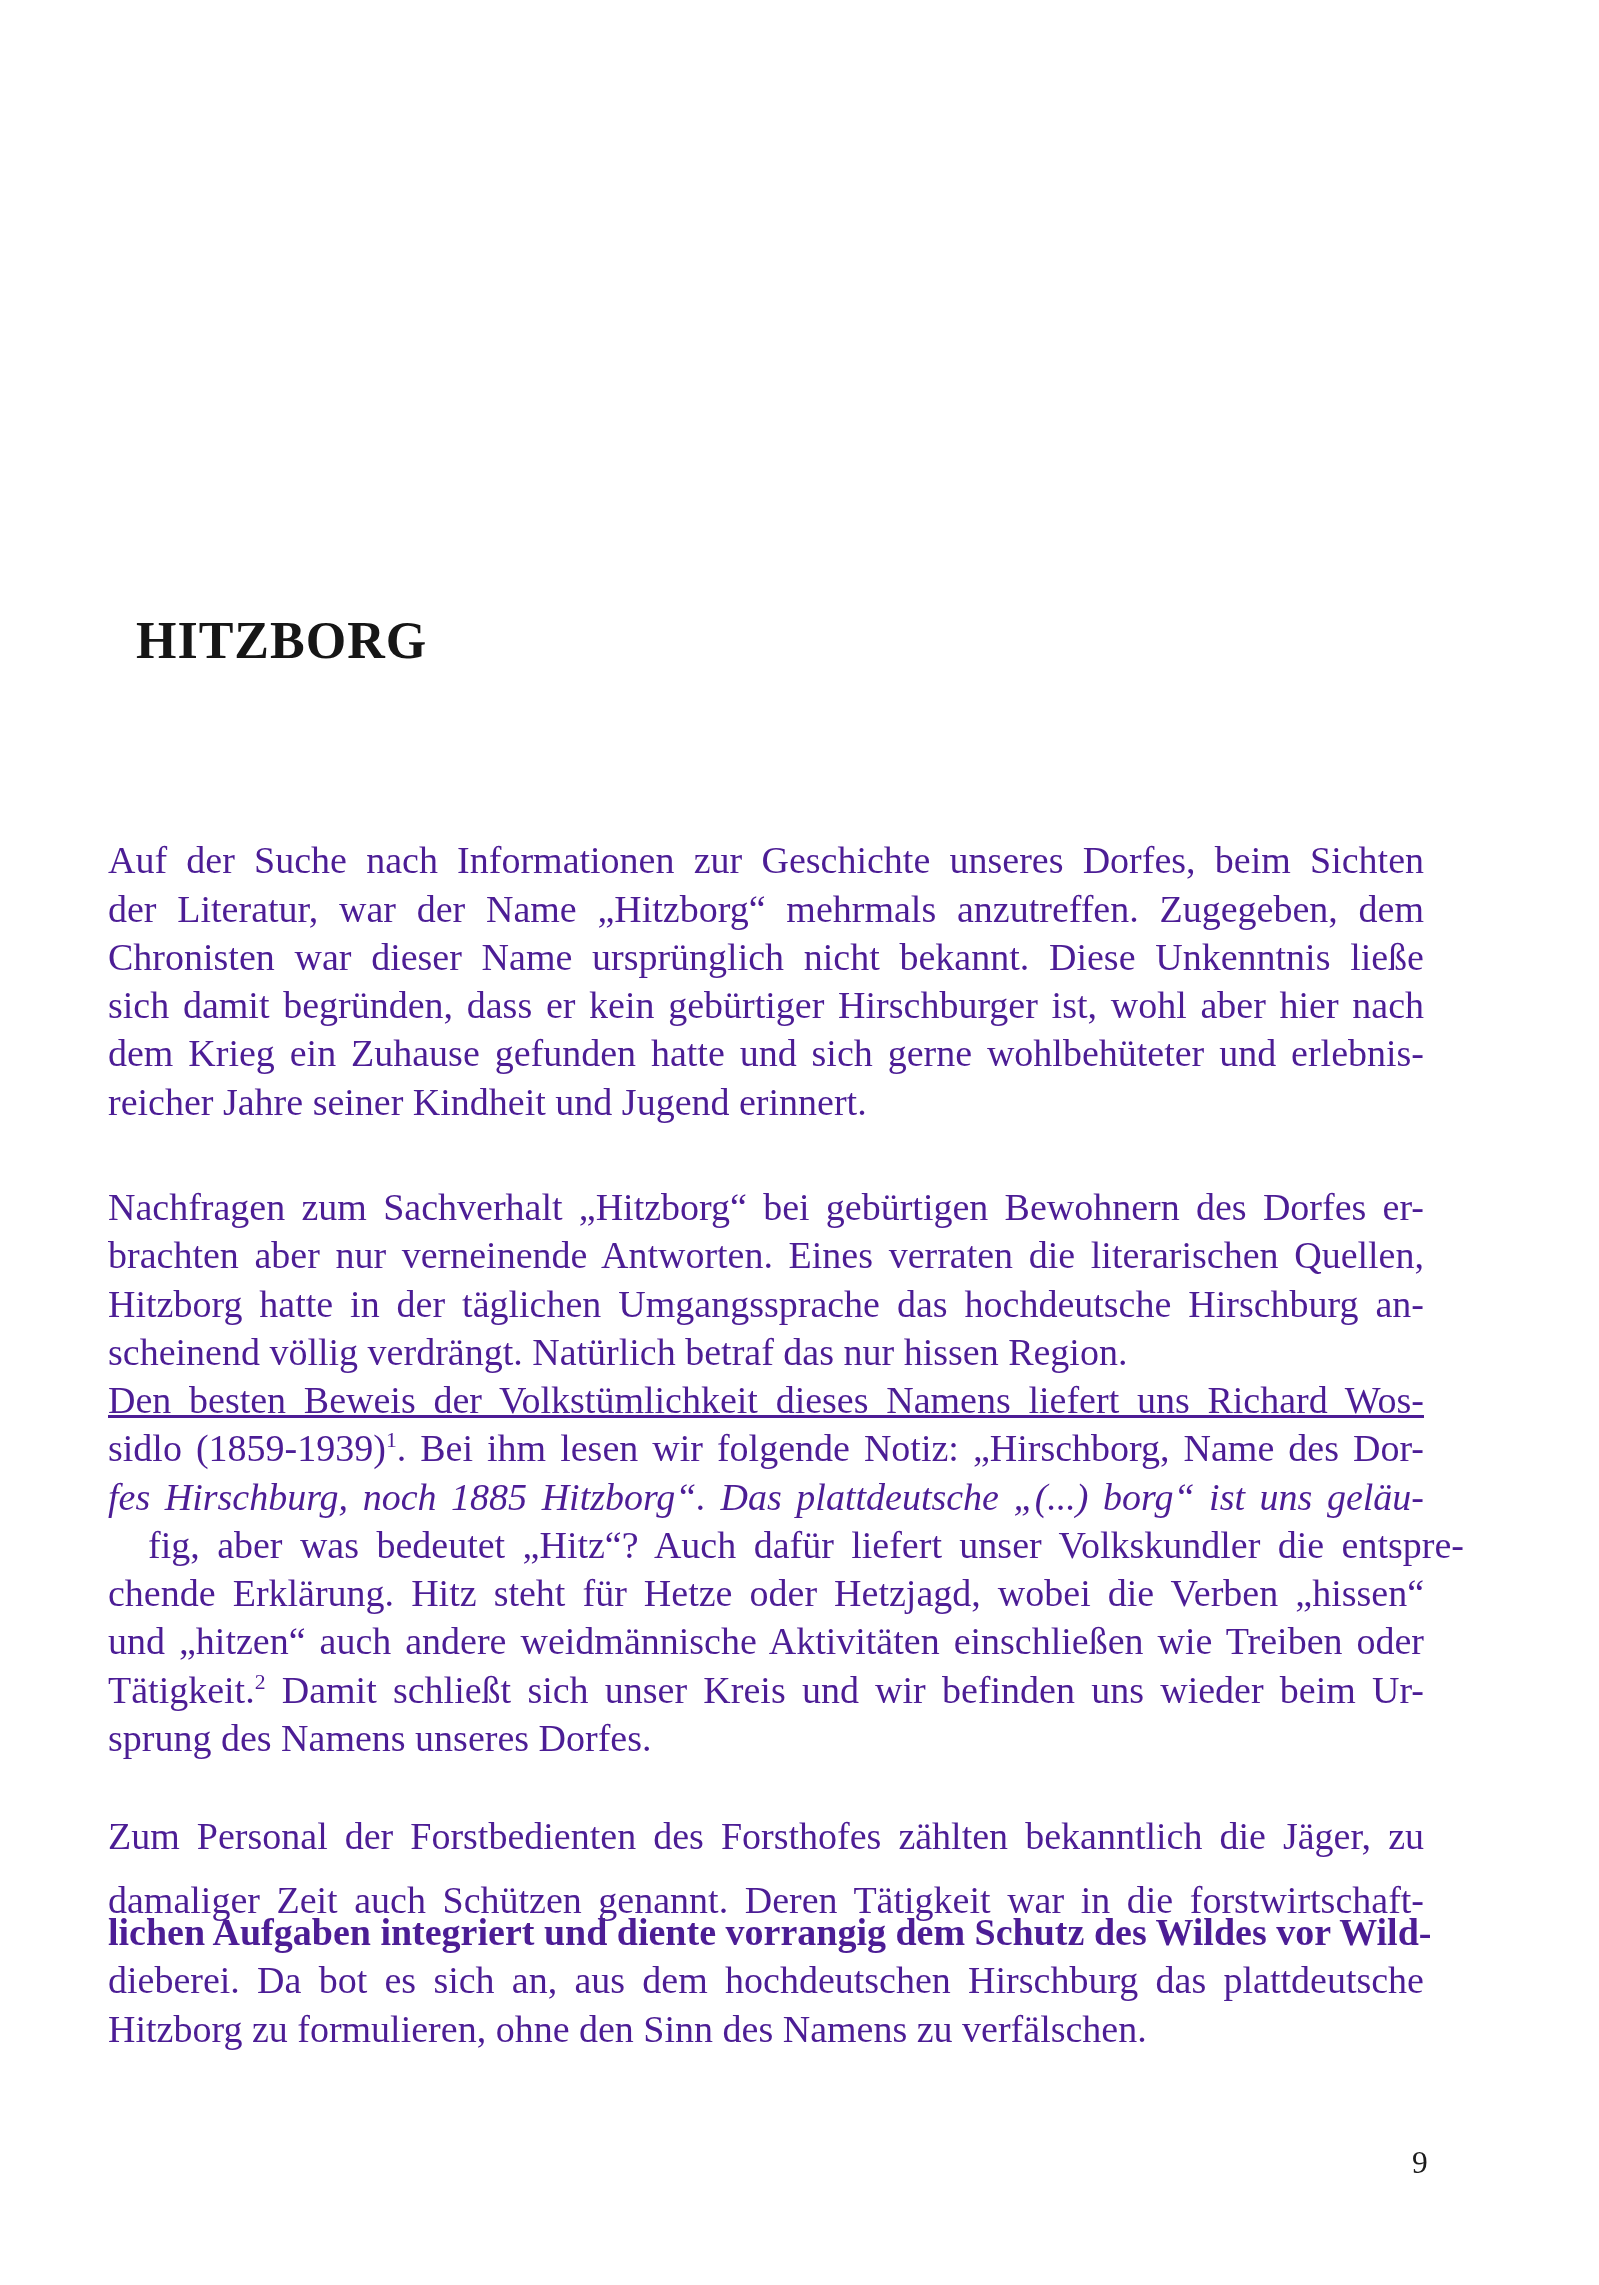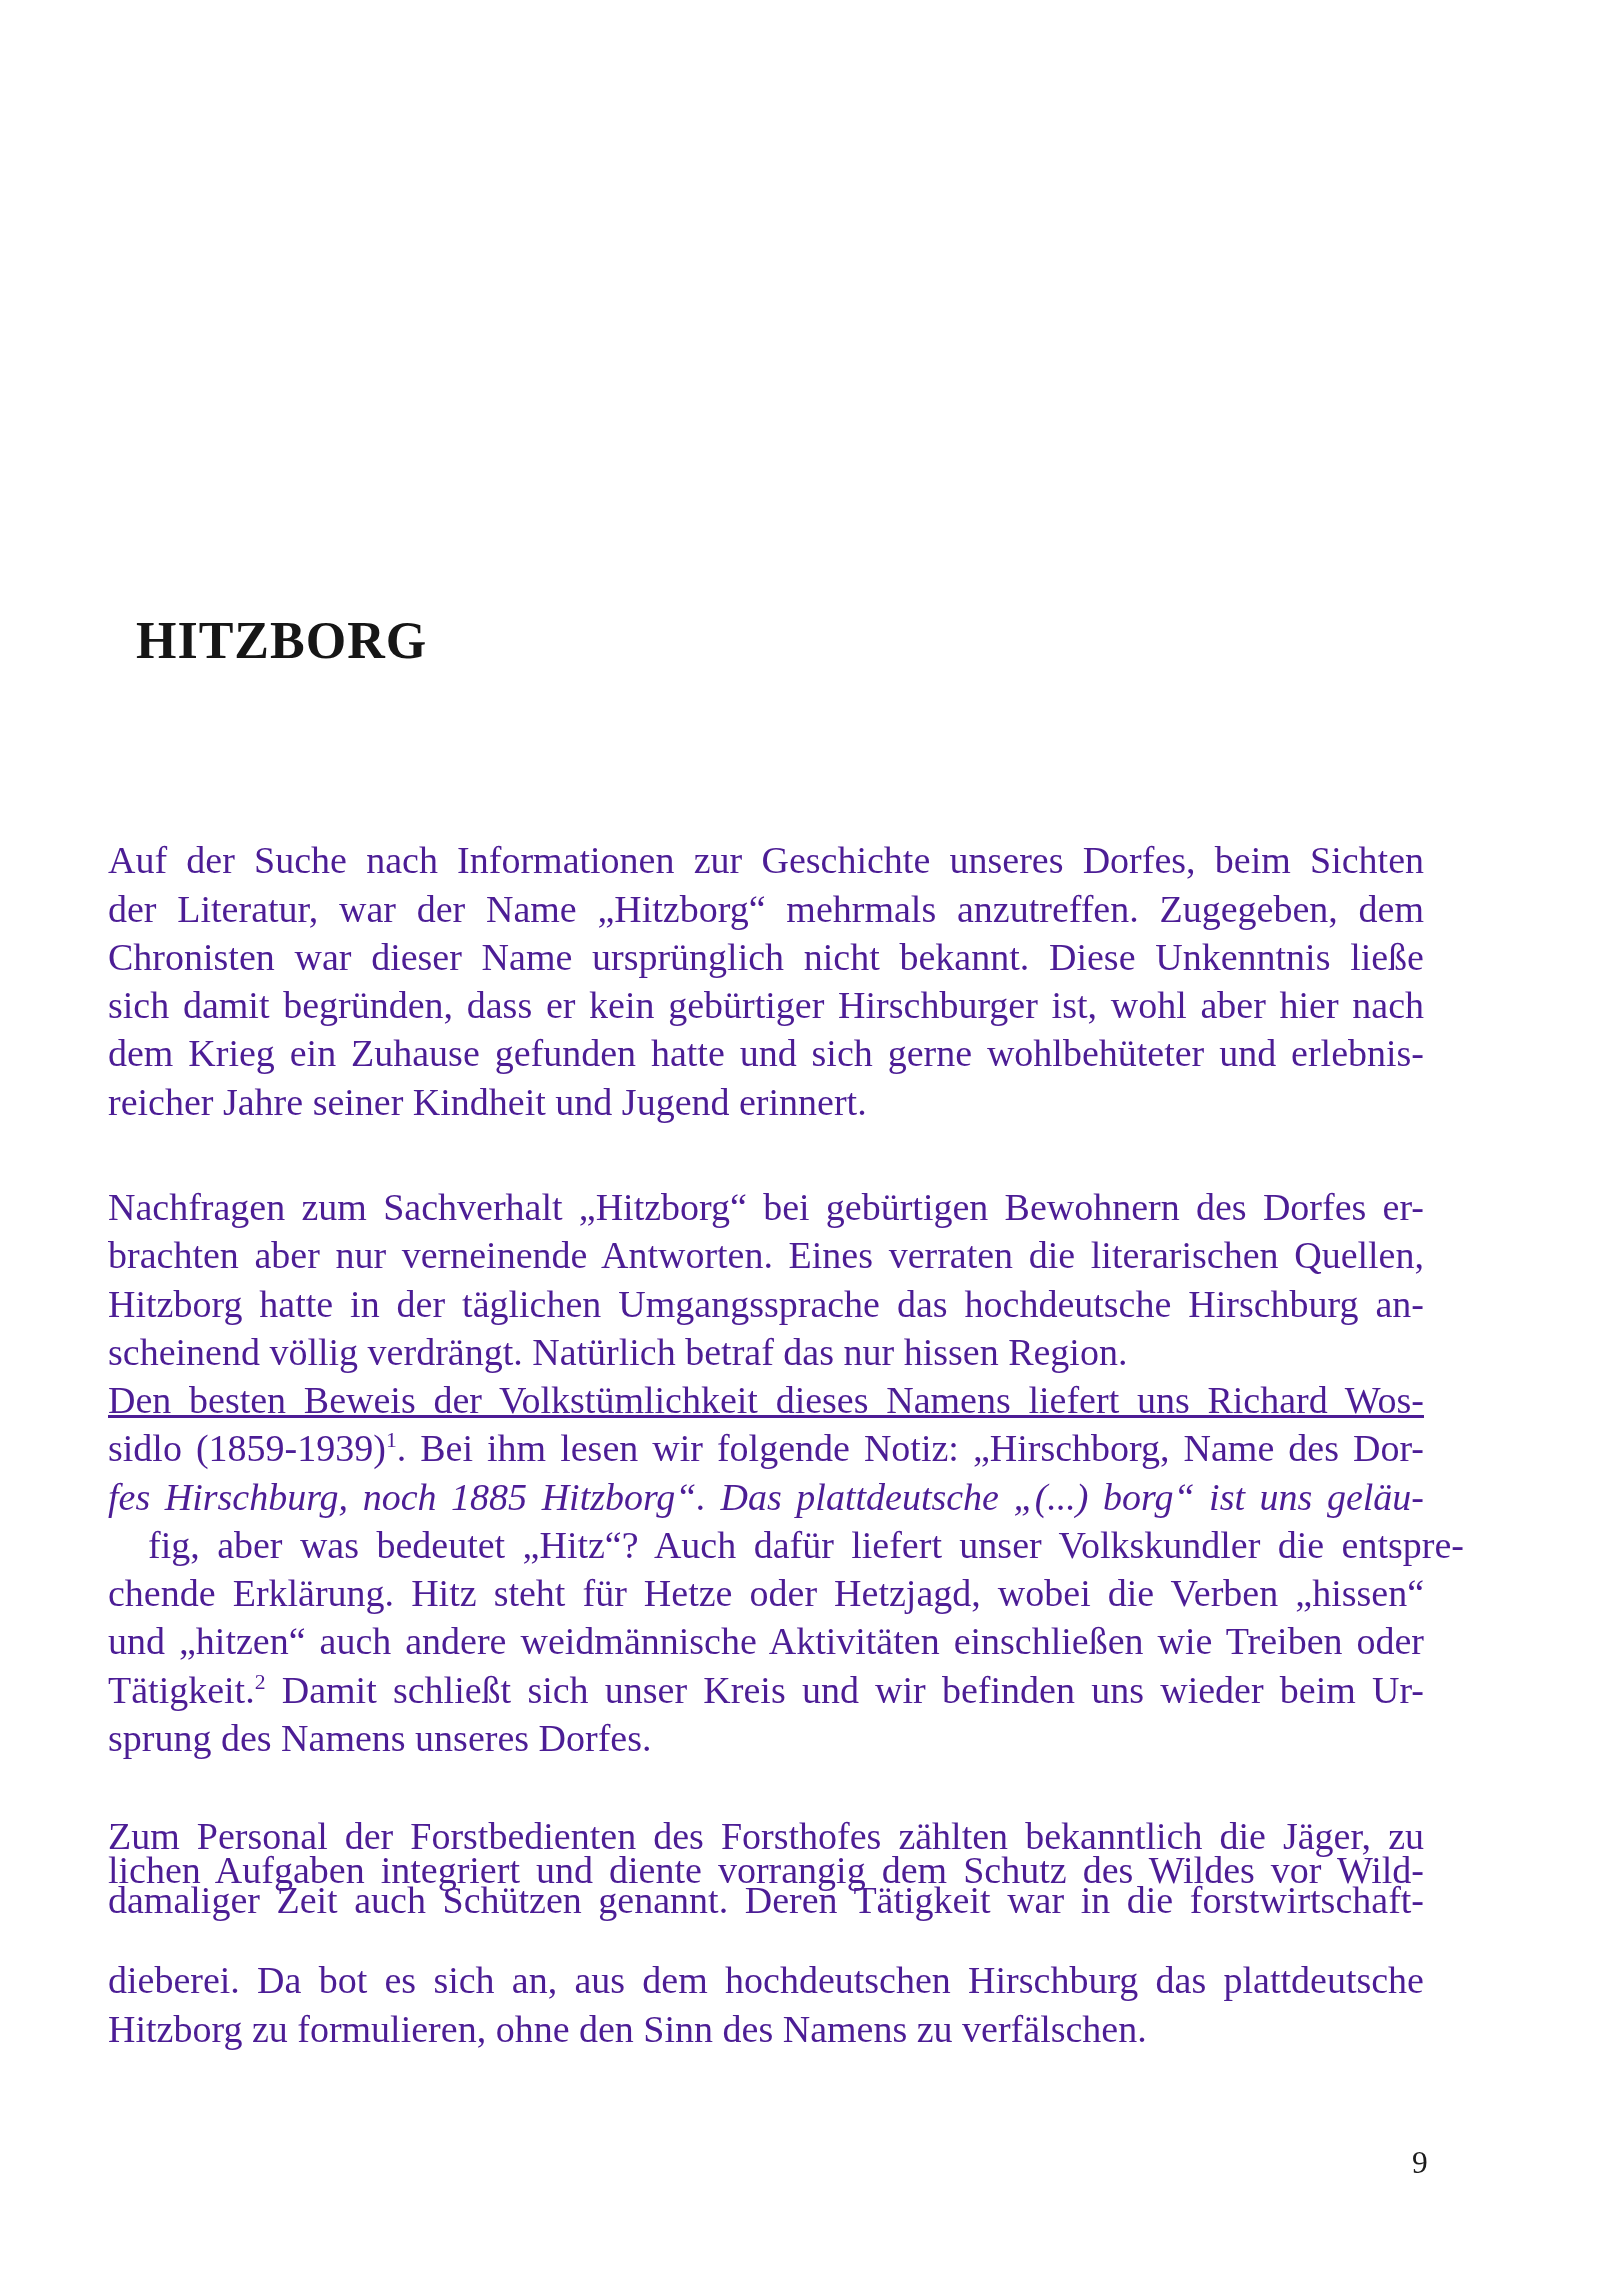--- a/index.html
+++ b/index.html
@@ -97,21 +97,21 @@
       <div class="line" style="top: 1521px; white-space: nowrap; margin-left: 40px;">fig, aber was bedeutet „Hitz“? Auch dafür liefert unser Volkskundler die entspre-</div>
       <div class="line" style="top: 1569px; white-space: nowrap;">chende Erklärung. Hitz steht für Hetze oder Hetzjagd, wobei die Verben „hissen“</div>
       <div class="line" style="top: 1617px; white-space: nowrap;">und „hitzen“ auch andere weidmännische Aktivitäten einschließen wie Treiben oder</div>
       <div class="line" style="top: 1666px; white-space: nowrap;"><span>Tätigkeit.</span><sup>2</sup><span> Damit schließt sich unser Kreis und wir befinden uns wieder beim Ur-</span></div>
       <div class="line last" style="top: 1714px; white-space: nowrap;">sprung des Namens unseres Dorfes.</div>
     </div>
 
     <div>
       <div class="line" style="top: 1812px; white-space: nowrap;">Zum Personal der Forstbedienten des Forsthofes zählten bekanntlich die Jäger, zu</div>
       <div class="line" style="top: 1860px; white-space: nowrap; margin-top: 16px;">damaliger Zeit auch Schützen genannt. Deren Tätigkeit war in die forstwirtschaft-</div>
-      <div class="line" style="top: 1846px; white-space: nowrap;">lichen Aufgaben integriert und diente vorrangig dem Schutz des Wildes vor Wild-</div>
+      <div class="line" style="top: 1908px; white-space: nowrap; font-weight: bold;">lichen Aufgaben integriert und diente vorrangig dem Schutz des Wildes vor Wild-</div>
       <div class="line" style="top: 1956px; white-space: nowrap;">dieberei. Da bot es sich an, aus dem hochdeutschen Hirschburg das plattdeutsche</div>
       <div class="line last" style="top: 2005px; white-space: nowrap;">Hitzborg zu formulieren, ohne den Sinn des Namens zu verfälschen.</div>
     </div>
 
   </div>
 
   <div class="page-number">9</div>
 
 </div>
 

